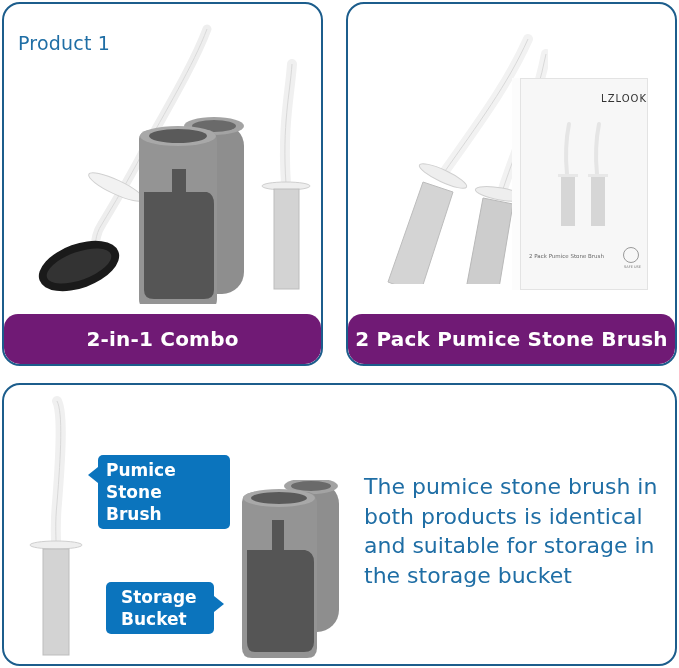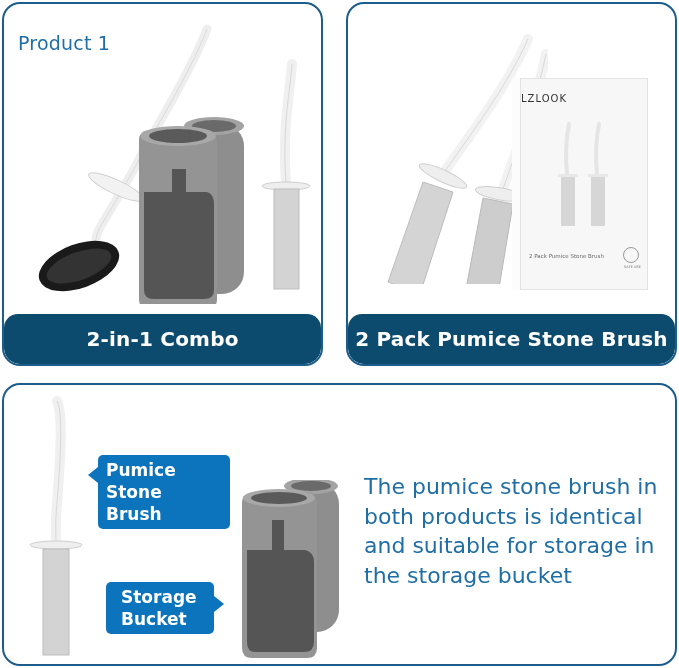--- a/index.html
+++ b/index.html
@@ -2,21 +2,21 @@
 <html><head>
 <meta charset="utf-8">
 <style>
   * { box-sizing: border-box; margin: 0; padding: 0; }
   body { width: 679px; height: 668px; background: #ffffff; position: relative; overflow: hidden; font-family: "DejaVu Sans", sans-serif; }
   .panel { position: absolute; border: 2px solid #1c5d8c; border-radius: 18px; background: #fff; overflow: hidden; }
   #p1 { left: 2px; top: 2px; width: 321px; height: 364px; }
   #p2 { left: 346px; top: 2px; width: 331px; height: 364px; }
   #p3 { left: 2px; top: 383px; width: 675px; height: 283px; }
   .heading { position: absolute; left: 14px; top: 28px; font-size: 19px; color: #1f6ea5; font-weight: normal; letter-spacing: 0.2px; }
-  .bar { position: absolute; left: 0; right: 0; bottom: 0; height: 50px; background: #0c4a6e; border-radius: 14px 14px 16px 16px; color: #fff; font-size: 20px; font-weight: bold; display: flex; align-items: center; justify-content: center; letter-spacing: 0.2px; }
+  .bar { position: absolute; left: 0; right: 0; bottom: 0; height: 50px; background: #701a75; border-radius: 14px 14px 16px 16px; color: #fff; font-size: 20px; font-weight: bold; display: flex; align-items: center; justify-content: center; letter-spacing: 0.2px; }
   .art { position: absolute; }
   .callout { position: absolute; background: #0b74bd; color: #fff; font-weight: bold; font-size: 17px; line-height: 22px; border-radius: 5px; padding: 4px 8px; }
   .callout.left::before { content: ""; position: absolute; left: -10px; top: 12px; border-top: 8px solid transparent; border-bottom: 8px solid transparent; border-right: 10px solid #0b74bd; }
   .callout.right::after { content: ""; position: absolute; right: -10px; top: 14px; border-top: 8px solid transparent; border-bottom: 8px solid transparent; border-left: 10px solid #0b74bd; }
   .desc { position: absolute; left: 360px; top: 87px; width: 305px; font-size: 22px; line-height: 29.5px; color: #1f6ea5; }
 </style>
 </head>
 <body>
 
 <div class="panel" id="p1">
@@ -59,21 +59,21 @@
     <path d="M178 30 C 168 80, 150 120, 135 165" stroke="#d8d8d8" stroke-width="1" fill="none"></path>
 
     <ellipse cx="75" cy="152" rx="26" ry="6" fill="#eeeeee" stroke="#cfcfcf" transform="rotate(25 75 152)"></ellipse>
     <ellipse cx="133" cy="170" rx="26" ry="6" fill="#eeeeee" stroke="#cfcfcf" transform="rotate(10 133 170)"></ellipse>
 
     <polygon points="55,158 85,168 52,270 20,258" fill="#d4d4d4" stroke="#bcbcbc"></polygon>
     <polygon points="115,174 145,180 128,282 96,276" fill="#cdcdcd" stroke="#b8b8b8"></polygon>
   </svg>
 
   <div class="art" style="left:172px;top:74px;width:128px;height:212px;background:#f7f7f7;border:1px solid #e3e3e3;box-shadow:-8px 0 0 #fcfcfc;">
-    <div style="position:absolute;top:14px;width:100%;text-align:left;font-size:10px;letter-spacing:1px;color:#333;">LZLOOK</div>
+    <div style="position:absolute;top:14px;width:100%;text-align:right;font-size:10px;letter-spacing:1px;color:#333;">LZLOOK</div>
     <svg style="position:absolute;left:30px;top:40px" width="70" height="120" viewBox="0 0 70 120">
       <path d="M18 5 C 15 20, 14 35, 16 55" stroke="#e5e5e5" stroke-width="4" fill="none" stroke-linecap="round"></path>
       <path d="M48 5 C 45 20, 44 35, 46 55" stroke="#e5e5e5" stroke-width="4" fill="none" stroke-linecap="round"></path>
       <rect x="10" y="57" width="14" height="50" fill="#d6d6d6"></rect>
       <rect x="40" y="57" width="14" height="50" fill="#d6d6d6"></rect>
       <rect x="7" y="55" width="20" height="3" fill="#e8e8e8"></rect>
       <rect x="37" y="55" width="20" height="3" fill="#e8e8e8"></rect>
     </svg>
     <div style="position:absolute;left:8px;top:174px;font-size:5.5px;color:#666;">2 Pack Pumice Stone Brush</div>
     <div style="position:absolute;right:8px;top:168px;width:16px;height:16px;border:1px solid #999;border-radius:50%;"></div>

